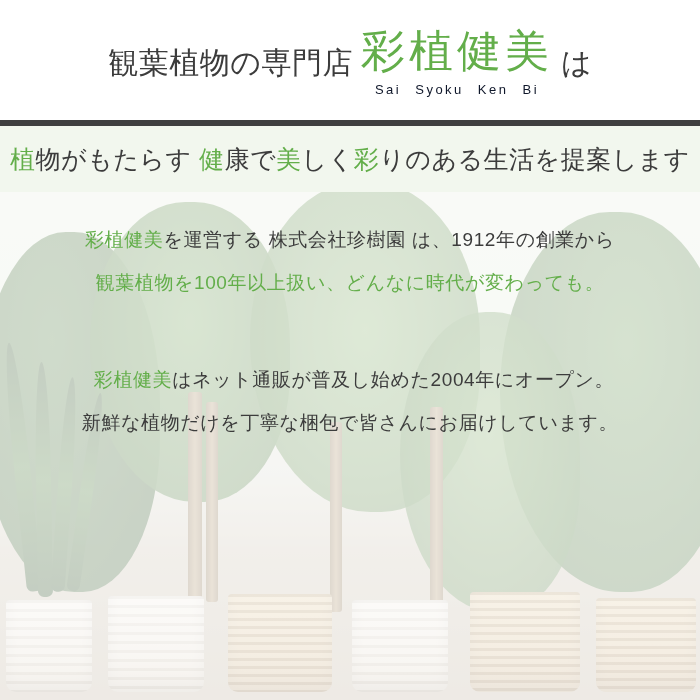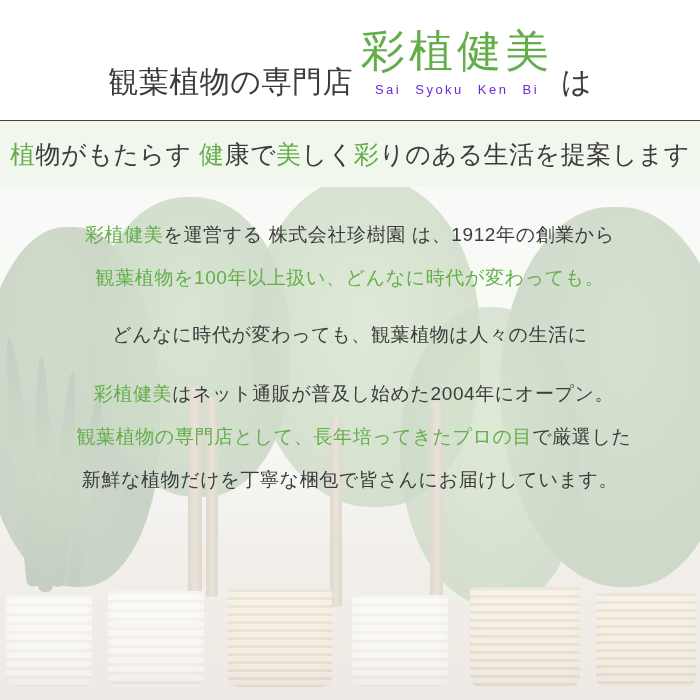--- a/index.html
+++ b/index.html
@@ -27,21 +27,21 @@
     height: 120px;
     background: #ffffff;
     display: flex;
     align-items: center;
     justify-content: center;
     padding-top: 6px;
     box-sizing: border-box;
   }
   .header-line {
     display: flex;
-    align-items: flex-end;
+    align-items: center;
     justify-content: center;
     white-space: nowrap;
   }
   .head-plain {
     font-size: 30px;
     color: #3c3c3c;
     letter-spacing: 0.5px;
     line-height: 1;
   }
   .brand-wrap {
@@ -53,39 +53,39 @@
   .brand-kanji {
     font-size: 44px;
     color: #63ae4a;
     letter-spacing: 4px;
     line-height: 1;
     font-weight: normal;
   }
   .brand-romaji {
     margin-top: 9px;
     font-size: 13px;
-    color: #6d28d9;
+    color: #0f172a;
     letter-spacing: 2.5px;
     display: flex;
     gap: 14px;
   }
   .head-tail {
     font-size: 30px;
     color: #3c3c3c;
     line-height: 1;
   }
 
   
   .subhead {
     height: 66px;
     background: #f2f7ee;
     display: flex;
     align-items: center;
     justify-content: center;
-    border-top: 1px solid #404040;
+    border-top: 6px solid #404040;
   }
   .subhead-text {
     font-size: 25px;
     color: #3c3c3c;
     letter-spacing: 0.5px;
     white-space: nowrap;
   }
   .g { color: #63ae4a; }
 
   
@@ -238,25 +238,23 @@
     <div class="veil"></div>
 
     <div class="copy">
 
       <div class="para para-1">
         <div class="line"><span class="g">彩植健美</span><span>を運営する 株式会社珍樹園 は、1912年の創業から</span></div>
         <div class="line"><span class="g">観葉植物を100年以上扱い、どんなに時代が変わっても。</span><span></span></div>
       </div>
 
       <div class="para para-2">
-        <div class="line"><span>どんなに時代が変わっても、観葉植物は人々の生活に</span></div>
       </div>
 
       <div class="para para-3">
         <div class="line left"><span class="g">彩植健美</span><span>はネット通販が普及し始めた2004年にオープン。</span></div>
-        <div class="line left"><span class="g">観葉植物の専門店として、長年培ってきたプロの目</span><span>で厳選した</span></div>
         <div class="line"><span>新鮮な植物だけを丁寧な梱包で皆さんにお届けしています。</span></div>
       </div>
 
     </div>
   </div>
 
 </div>
 
 </body></html>

